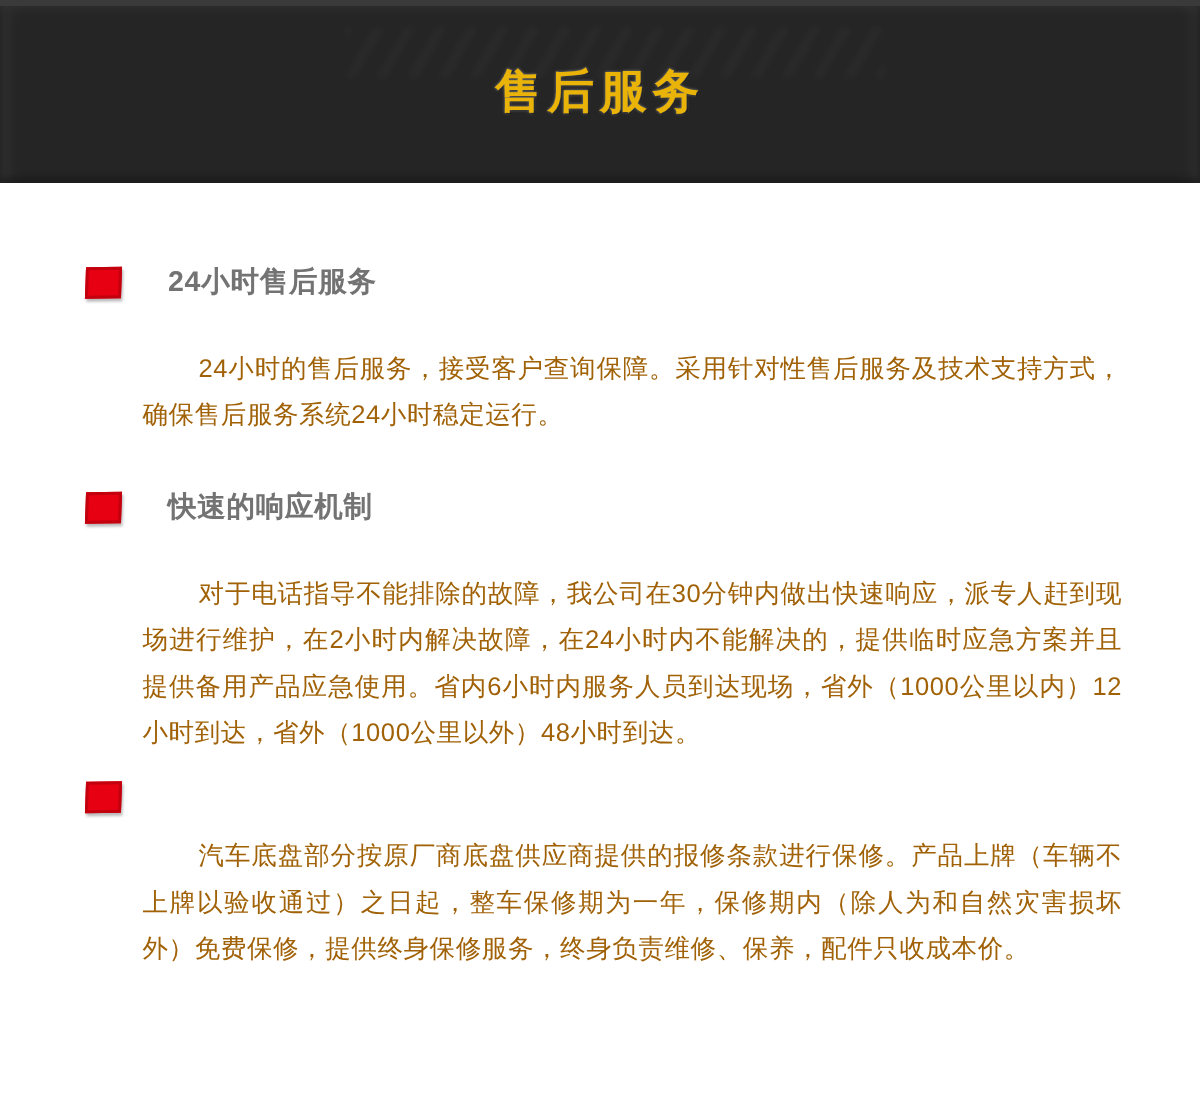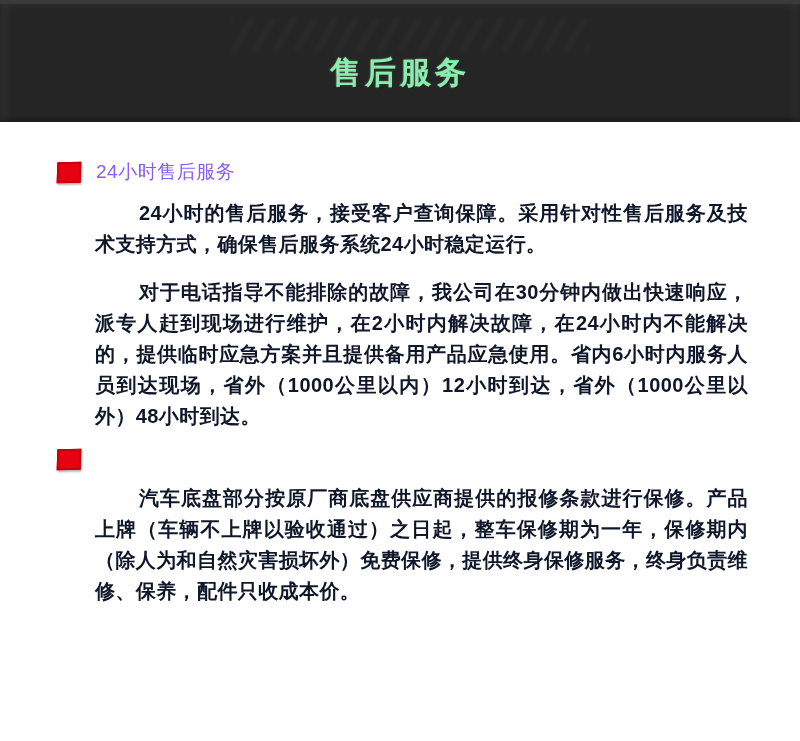--- a/index.html
+++ b/index.html
@@ -39,24 +39,24 @@
       rgba(255,255,255,0.05) 0 6px,
       rgba(0,0,0,0) 6px 18px
     );
     filter: blur(2px);
     opacity: 0.5;
   }
   .banner-title {
     position: absolute;
     left: 0;
     right: 0;
-    top: 48px;
+    top: 36px;
     margin: 0;
     text-align: center;
-    color: #86efac;
+    color: #eab308;
     font-size: 31px;
     font-weight: 700;
     letter-spacing: 4px;
     text-shadow: 0 0 2px rgba(255,255,255,0.45), 1px 1px 0 rgba(0,0,0,0.6);
   }
 
   
   .content {
     padding: 37px 52px 0 57px;
     box-sizing: border-box;
@@ -74,36 +74,35 @@
     width: 24px;
     height: 21px;
     margin-right: 15px;
     background: #e60012;
     border: 2px solid #c3000e;
     box-sizing: border-box;
     transform: skewX(-3deg) rotate(-1deg);
     box-shadow: 1px 2px 2px rgba(0,0,0,0.28);
   }
   .section-title {
-    margin: 0;
+    margin: 16px;
     font-size: 19px;
-    font-weight: 400;
-    color: #8b5cf6;
+    font-weight: 700;
+    color: #737373;
     letter-spacing: 0.5px;
   }
   .para {
     margin: 0 0 0 38px;
     width: 653px;
-    font-size: 20px;
+    font-size: 17px;
     line-height: 31px;
     letter-spacing: 0.4px;
-    color: #0f172a;
+    color: #a16207;
     text-indent: 2.2em;
     text-align: justify;
-    font-weight: bold;
   }
   .para + .para {
     margin-top: 17px;
   }
 </style>
 </head>
 <body>
 
 <div class="page">
 
@@ -117,20 +116,24 @@
     <section class="section">
       <div class="section-header">
         <span class="bullet"></span>
         <h2 class="section-title">24小时售后服务</h2>
       </div>
       <p class="para">24小时的售后服务，接受客户查询保障。采用针对性售后服务及技术支持方式，确保售后服务系统24小时稳定运行。</p>
     </section>
 
 
     <section class="section">
+      <div class="section-header">
+        <span class="bullet"></span>
+        <h2 class="section-title">快速的响应机制</h2>
+      </div>
       <p class="para">对于电话指导不能排除的故障，我公司在30分钟内做出快速响应，派专人赶到现场进行维护，在2小时内解决故障，在24小时内不能解决的，提供临时应急方案并且提供备用产品应急使用。省内6小时内服务人员到达现场，省外（1000公里以内）12小时到达，省外（1000公里以外）48小时到达。</p>
     </section>
 
     <section class="section">
       <div class="section-header">
         <span class="bullet"></span>
       </div>
       <p class="para">汽车底盘部分按原厂商底盘供应商提供的报修条款进行保修。产品上牌（车辆不上牌以验收通过）之日起，整车保修期为一年，保修期内（除人为和自然灾害损坏外）免费保修，提供终身保修服务，终身负责维修、保养，配件只收成本价。</p>
     </section>
 

